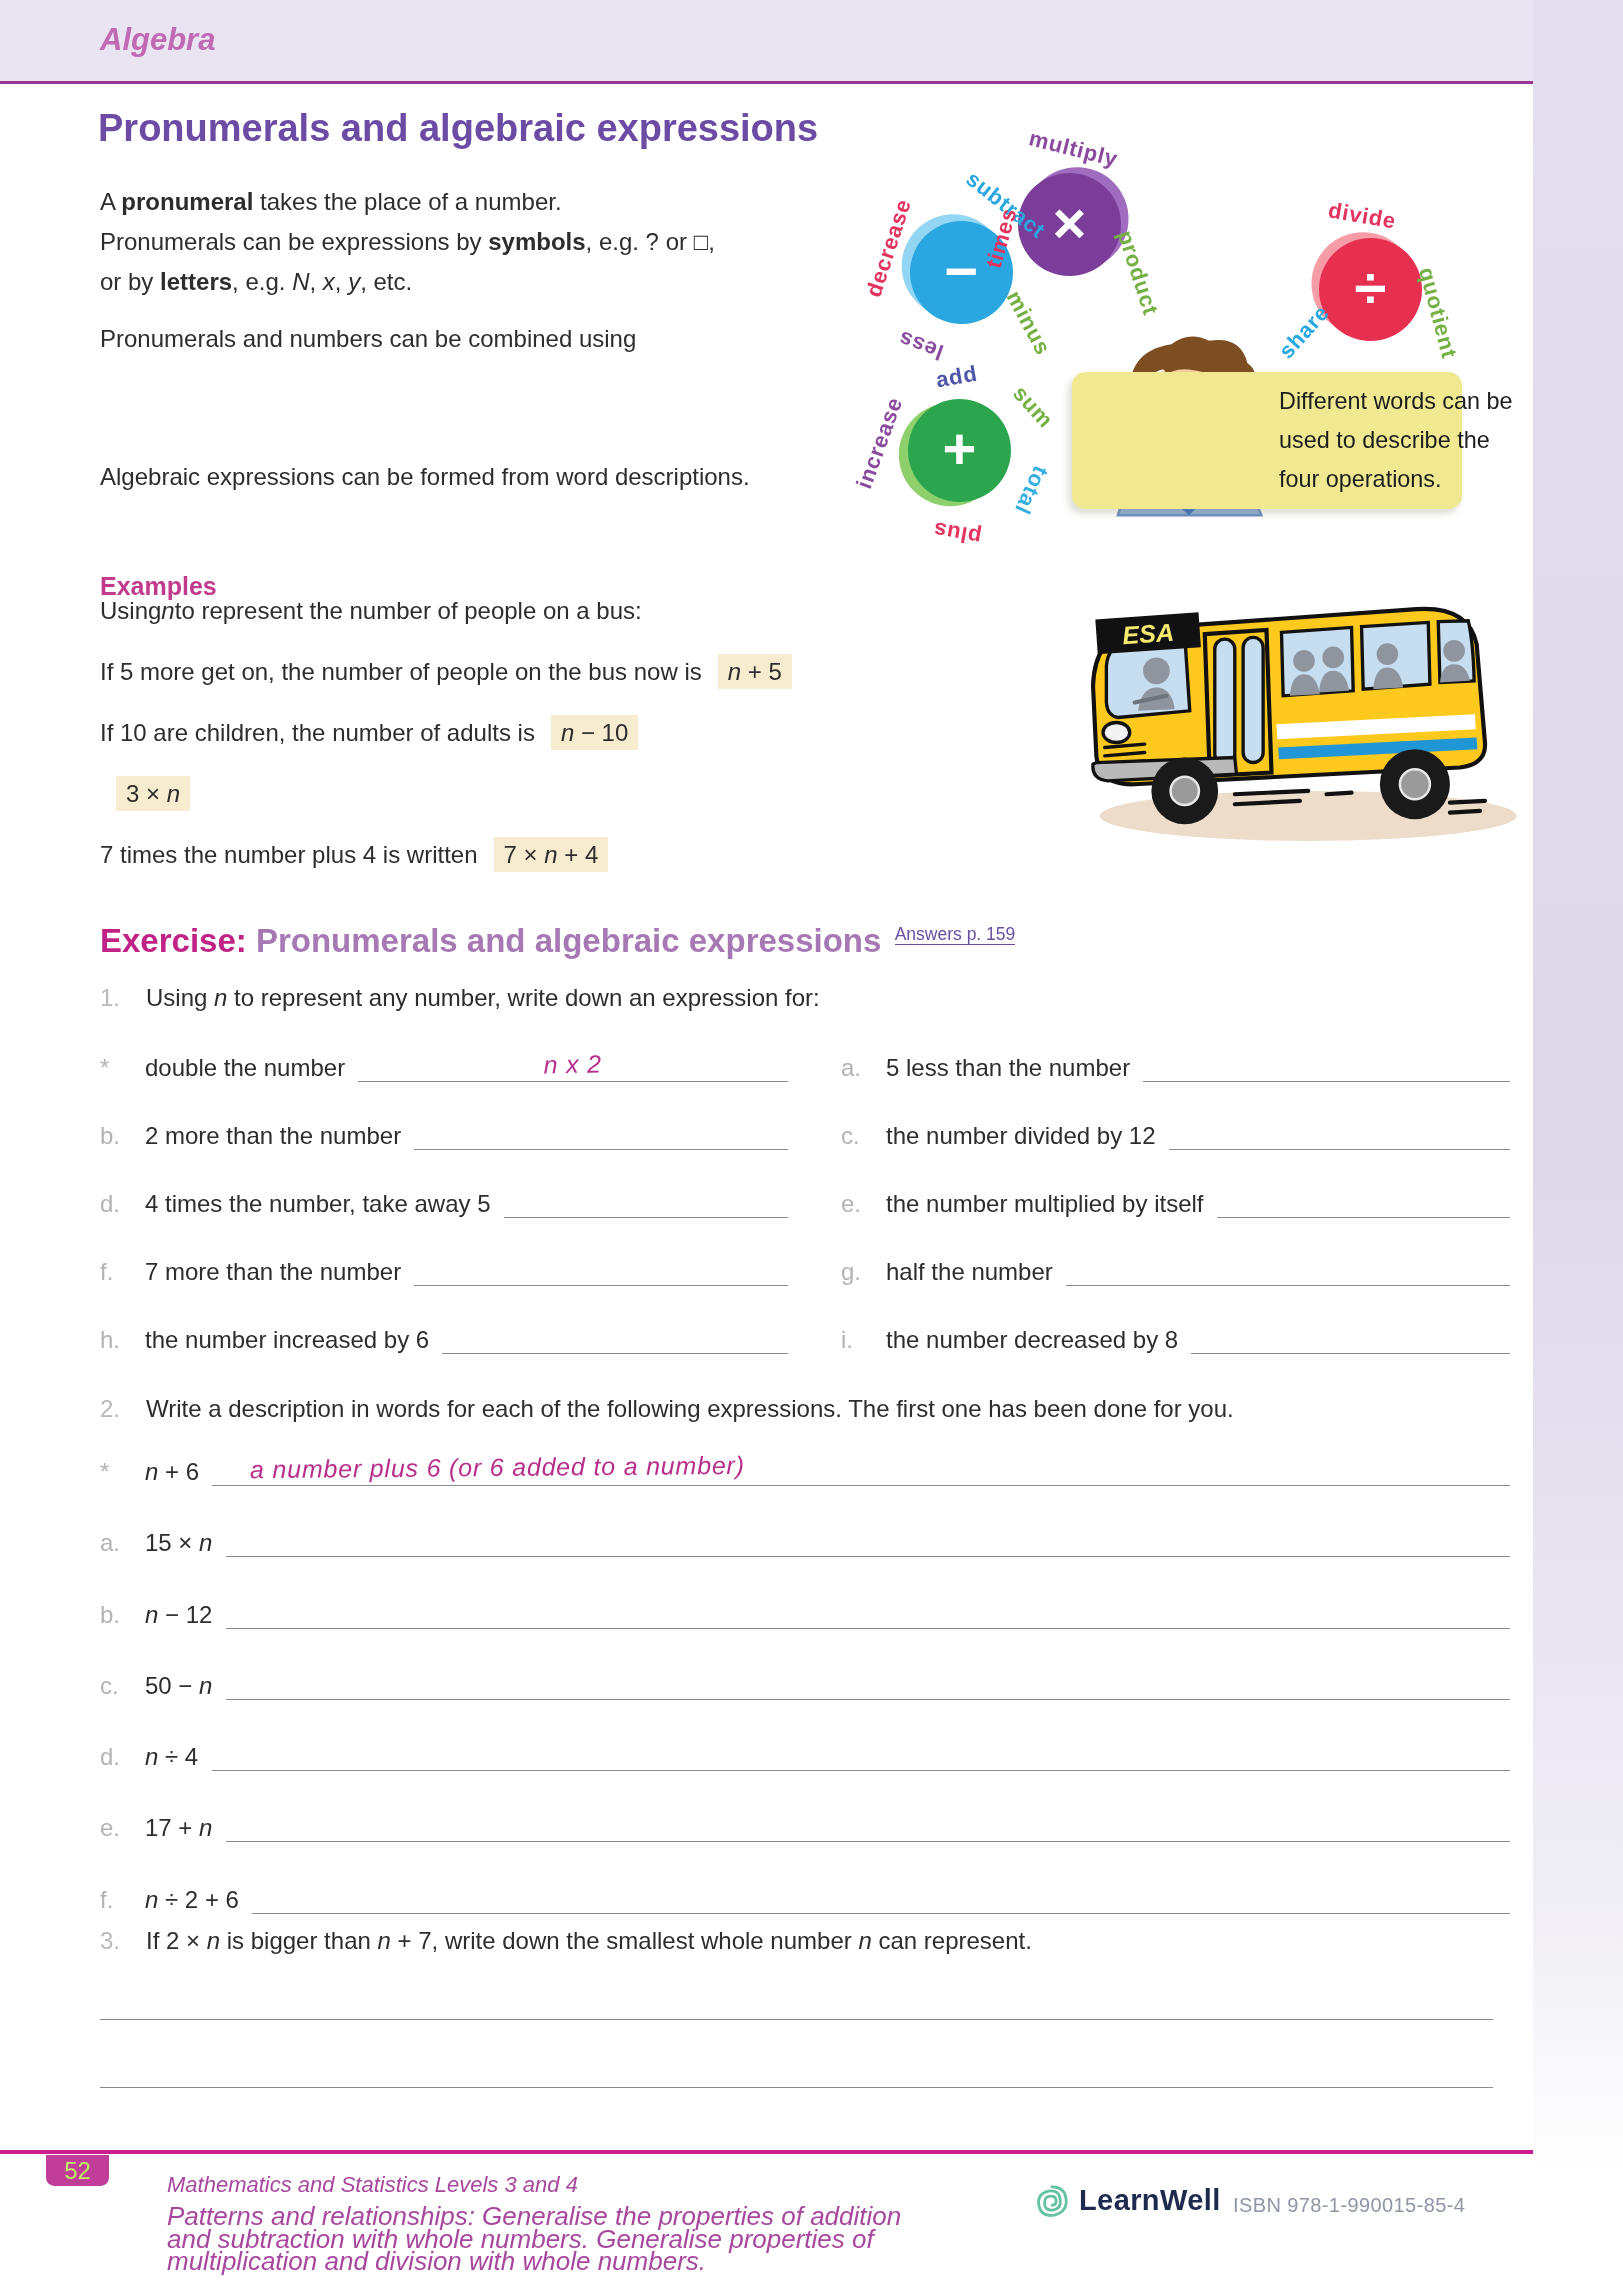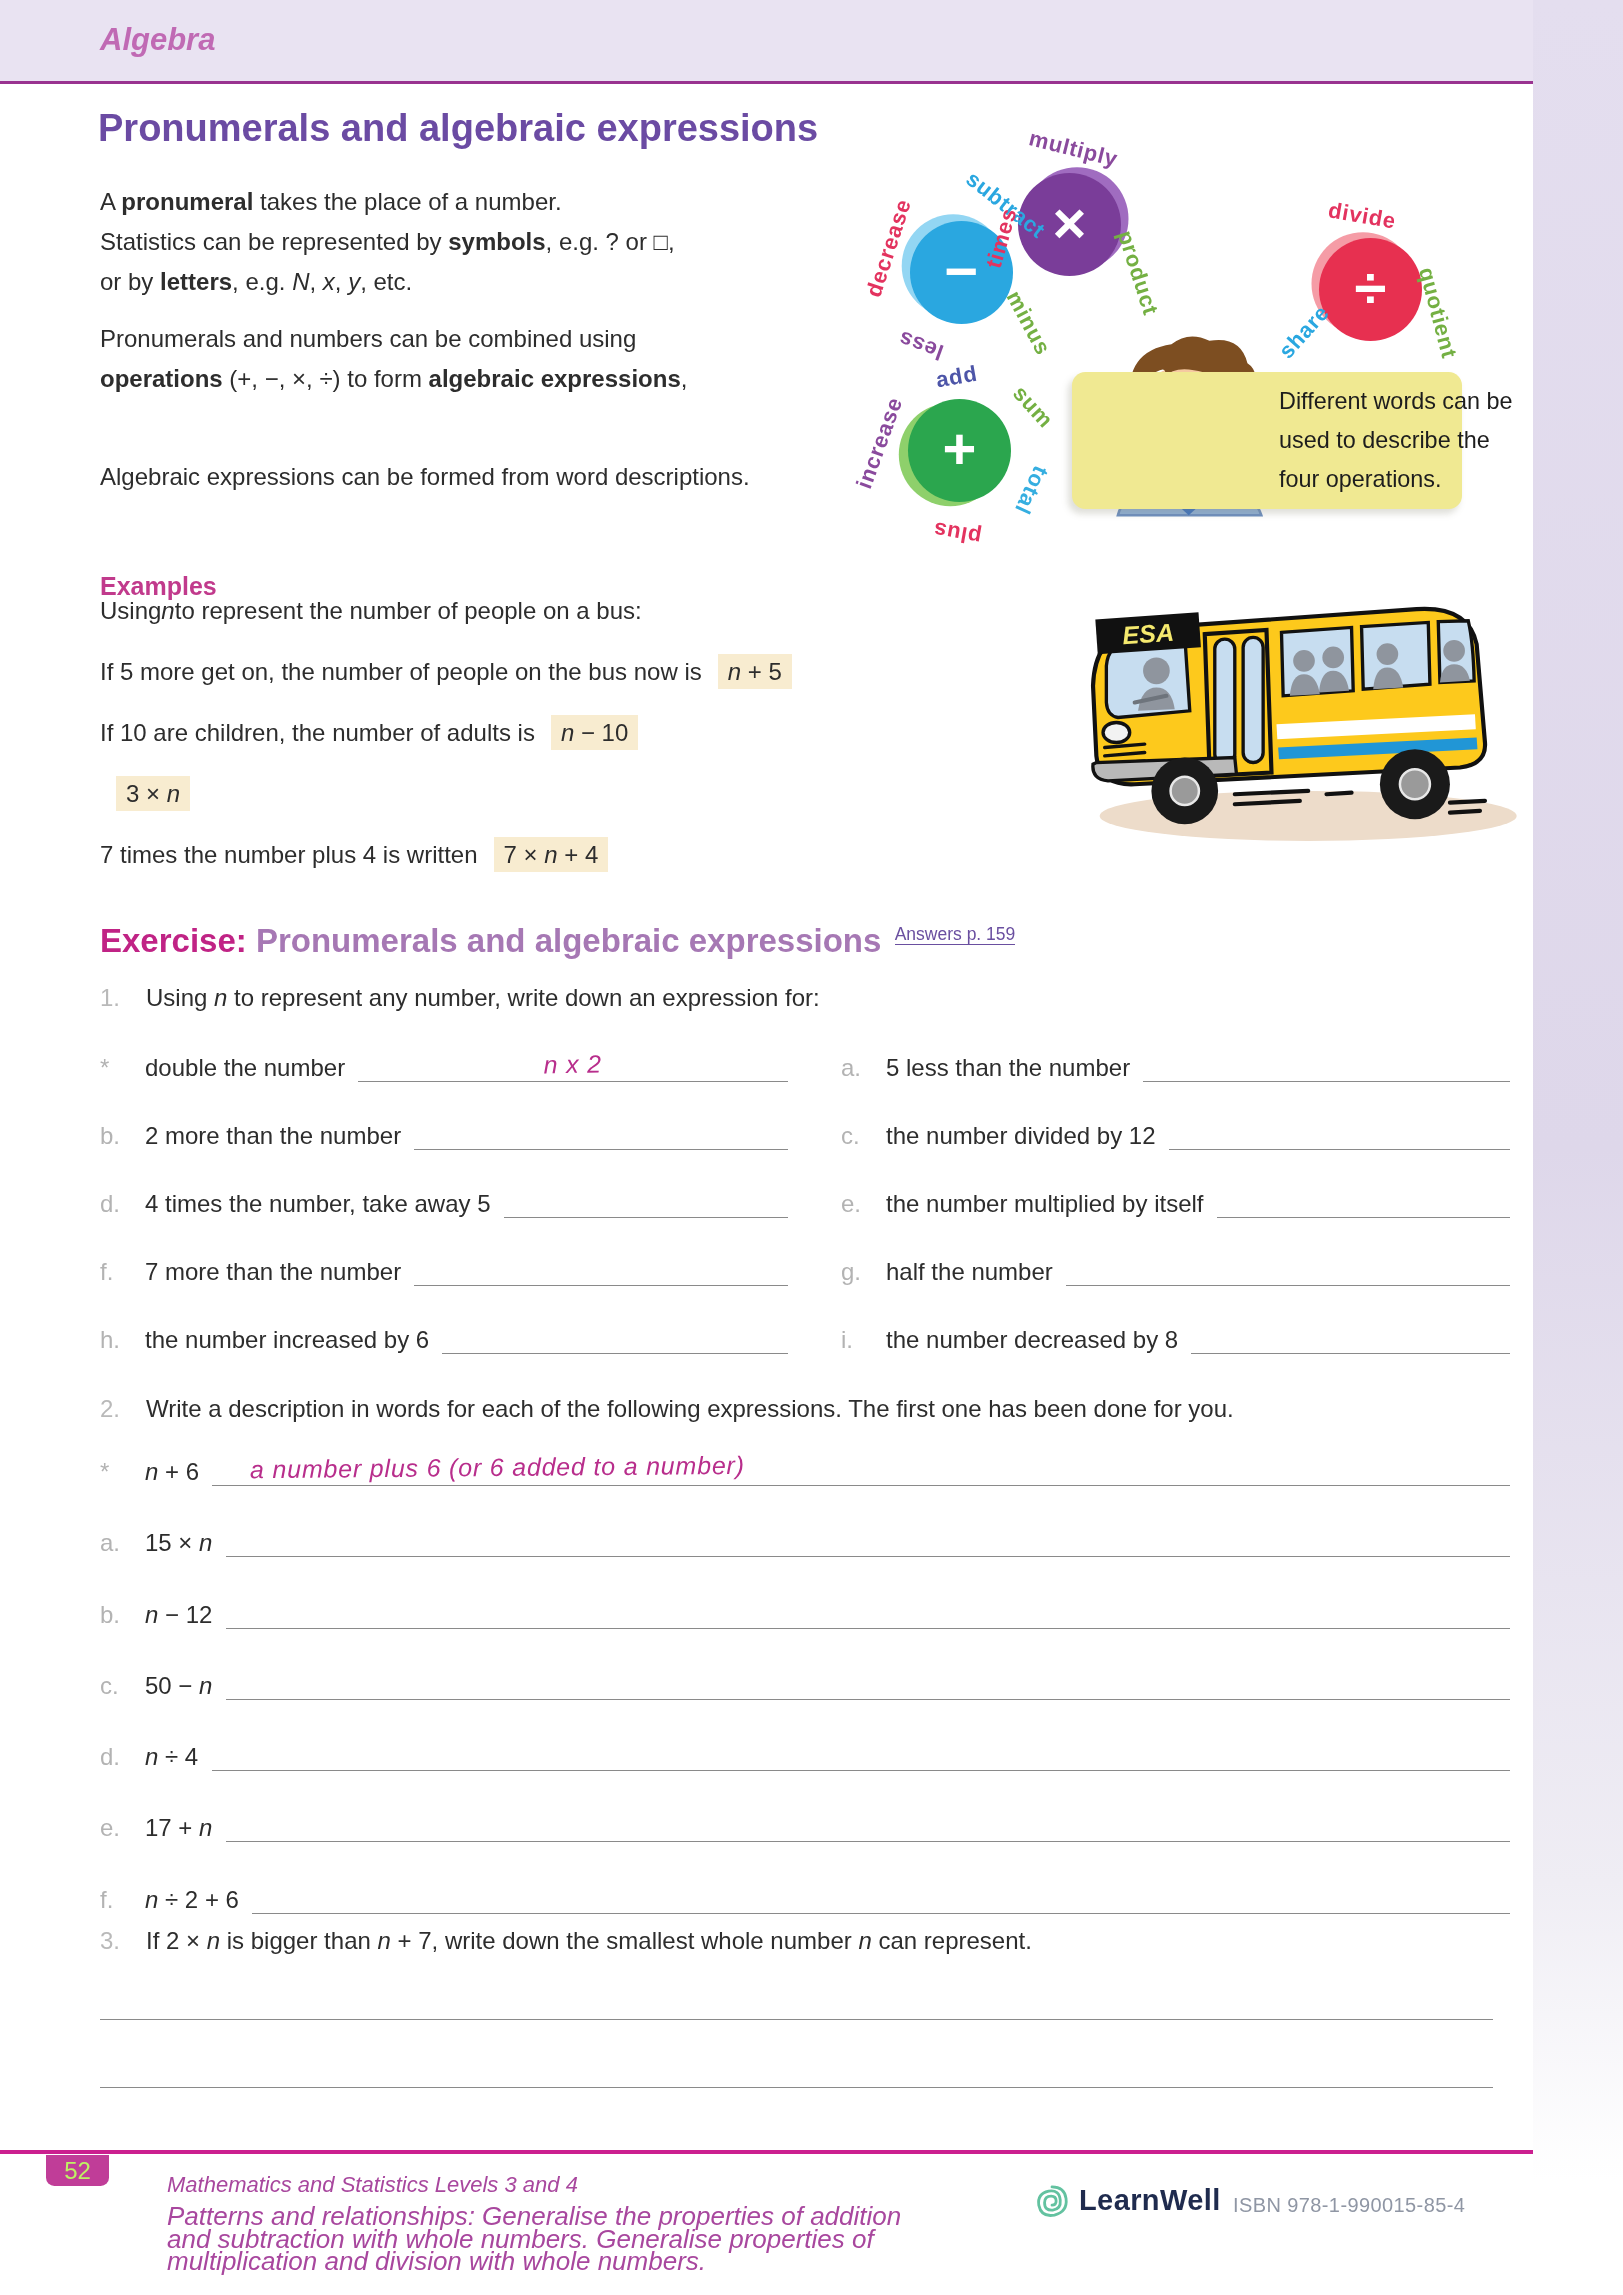--- a/index.html
+++ b/index.html
@@ -92,26 +92,25 @@
   <div class="header-band">
     <span class="header-label">Algebra</span>
   </div>
   <div class="top-rule"></div>
   <div class="side-band"></div>
 
   <h1 class="title">Pronumerals and algebraic expressions</h1>
 
   <div class="para para1">
     <div class="line"><span>A </span><span class="seg-b">pronumeral</span><span> takes the place of a number.</span></div>
-      <div class="line"><span>Statistics can be represented by </span><span class="seg-b">symbols</span><span>, e.g. ? or □,</span></div>
+      <div class="line"><span>Pronumerals can be expressions by </span><span class="seg-b">symbols</span><span>, e.g. ? or □,</span></div>
       <div class="line"><span>or by </span><span class="seg-b">letters</span><span>, e.g. </span><span class="seg-i">N</span><span>, </span><span class="seg-i">x</span><span>, </span><span class="seg-i">y</span><span>, etc.</span></div>
   </div>
   <div class="para para2">
     <div class="line"><span>Pronumerals and numbers can be combined using</span></div>
-      <div class="line"><span class="seg-b">operations</span><span> (+, −, ×, ÷) to form </span><span class="seg-b">algebraic expressions</span><span>,</span></div>
   </div>
   <div class="para para3">
     <div class="line"><span>Algebraic expressions can be formed from word descriptions.</span></div>
   </div>
 
   <div class="badge" style="left: 910px; top: 221px; --front: #2aa7e0; box-shadow: rgb(147, 214, 243) -8.3px -6.7px 0px 0px;">
     <span class="badge-symbol">−</span>
   </div>
     <div class="badge" style="left: 1018px; top: 173px; --front: #7a3d99; box-shadow: rgb(160, 108, 192) 7.5px -5.8px 0px 0px;">
     <span class="badge-symbol">×</span>

